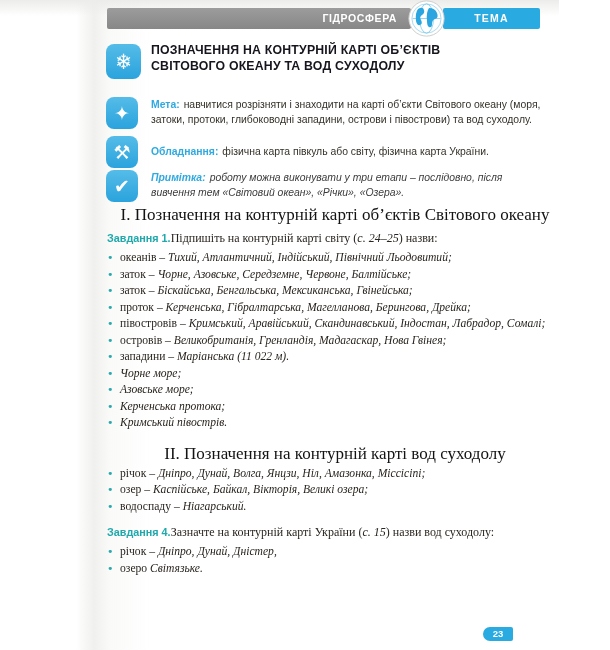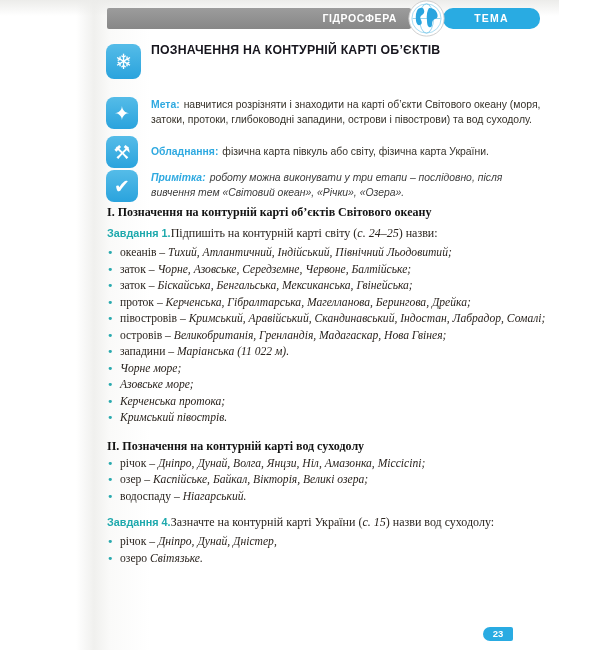--- a/index.html
+++ b/index.html
@@ -10,21 +10,21 @@
       linear-gradient(90deg,#ffffff 0px,#ffffff 76px,#f0f0ee 94px,#fafaf9 110px,#ffffff 150px),
       #ffffff;
     font-family:"Liberation Serif","DejaVu Serif",serif;
     padding-left:39px;
   }
   
   .bar-gray{position:absolute;left:107px;top:8px;width:304px;height:21px;border-radius:2px;
     background:linear-gradient(180deg,#9c9c9c,#878787);
     color:#fff;font:bold 10.5px "Liberation Sans","DejaVu Sans",sans-serif;
     letter-spacing:.6px;text-align:right;line-height:21px;padding-right:14px;box-sizing:border-box;}
-  .bar-blue{position:absolute;left:443px;top:8px;width:97px;height:21px;border-radius:10px;
+  .bar-blue{position:absolute;left:443px;top:8px;width:97px;height:21px;border-radius:2px;
     background:#29abe2;color:#fff;font:bold 10.5px "Liberation Sans","DejaVu Sans",sans-serif;
     letter-spacing:1.2px;text-align:center;line-height:21px;}
   .globe{position:absolute;left:408px;top:0px;width:37px;height:37px;}
   
   .sq-icon{display:flex;align-items:center;justify-content:center;flex:0 0 auto;
     background:linear-gradient(180deg,#55bce8,#2aa3dd);border-radius:8px;
     color:#fff;font-family:"DejaVu Sans",sans-serif;}
   .sq-lg{position:absolute;left:106px;top:44px;width:35px;height:35px;font-size:21px;}
   .row .sq-icon{width:32px;height:32px;font-size:19px;margin-right:13px;}
   
@@ -34,21 +34,21 @@
   
   .row{position:absolute;left:106px;display:flex;align-items:flex-start;}
   .row-meta{top:97px;}
   .row-equip{top:136px;align-items:center;}
   .row-note{top:170px;}
   .row-text{width:418px;font:10.4px "Liberation Sans","DejaVu Sans",sans-serif;line-height:14.5px;color:#353129;padding-top:1px;}
   .row-note .row-text{width:394px;font-style:italic;color:#3c3c3c;}
   .info-label{font-weight:bold;color:#2fa9e0;margin-right:4px;}
   
   .content{position:absolute;left:107px;top:205px;width:456px;color:#2a241f;}
-  .sec-heading{font-weight:bold;font-size:12px;text-align:left;color:#131313;margin:0 0 2px 0;}
+  .sec-heading{font-weight:normal;font-size:17px;text-align:center;color:#131313;margin:0 0 2px 0;}
   .sec-heading.mt{margin-top:12px;}
   .task-intro{font-size:12px;line-height:16px;margin:5px 0 4px 0;}
   .task-intro.mt1{margin-top:8px;}
   .task-intro.mt2{margin-top:9px;}
   .task-label{font:bold 10.8px "Liberation Sans","DejaVu Sans",sans-serif;color:#1fa9ad;}
   .it{font-style:italic;}
   ul.items{list-style:none;margin:0;padding:0;}
   ul.items li{position:relative;padding-left:13px;font-size:11.6px;line-height:16.5px;}
   .blt{position:absolute;left:0;top:0;color:#28a9ae;font-size:11px;font-family:"DejaVu Sans",sans-serif;}
   .names{font-style:italic;}
@@ -78,20 +78,21 @@
       <path fill="#2aa5df" d="M21 8 q6 0 8 5 q2 5 -2 6 q-3 1 -3 5 q0 4 -3 3 q-2 -1 -2 -6 q-1 -9 2 -13 z"></path>
     </svg>
   </div>
 
   <div class="sq-icon sq-lg">
     <span>❄</span>
   </div>
   <div class="practical-text">
     <div class="ptitle">
       <div>ПОЗНАЧЕННЯ НА КОНТУРНІЙ КАРТІ ОБ’ЄКТІВ</div>
+      <div>СВІТОВОГО ОКЕАНУ ТА ВОД СУХОДОЛУ</div>
     </div>
   </div>
 
   <div class="row row-meta">
     <div class="sq-icon">
       <span>✦</span>
     </div>
     <div class="row-text">
       <span class="info-label">Мета:</span><span>навчитися розрізняти і знаходити на карті об’єкти Світового океану (моря, затоки, протоки, глибоководні западини, острови і півострови) та вод суходолу.</span>
     </div>

